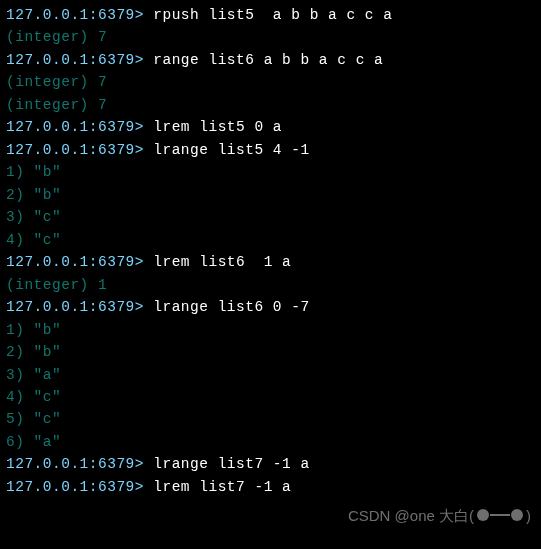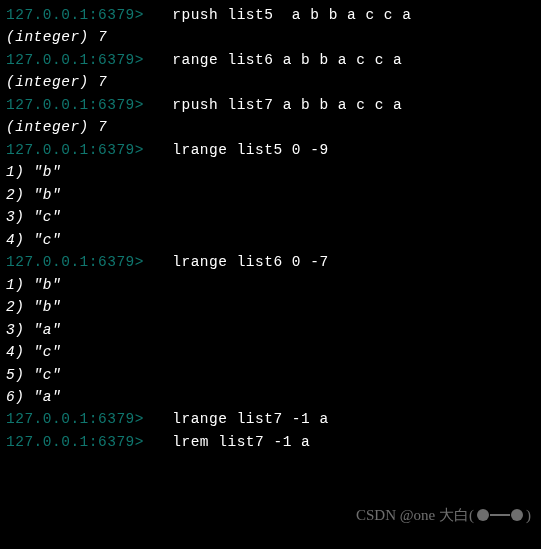--- a/index.html
+++ b/index.html
@@ -17,36 +17,34 @@
       width: 541px;
       height: 549px;
       position: relative;
       overflow: hidden;
     }
     .line {
       white-space: pre;
       letter-spacing: 0.5px;
     }
     .prompt {
-      color: #0f766e;
+      color: #7dd3fc;
     }
     .cmd {
       color: #fff;
-      margin-left: 19px;
     }
     .output {
-      color: #ffffff;
-      font-style: italic;
+      color: #0f766e;
     }
     .watermark {
       position: absolute;
       bottom: 22px;
       right: 10px;
       color: rgba(200, 200, 200, 0.55);
-      font-family: Liberation Serif, serif;
+      font-family: Liberation Sans, sans-serif;
       font-size: 15px;
       display: flex;
       align-items: center;
       gap: 3px;
     }
     .watermark .slider {
       display: inline-flex;
       align-items: center;
       gap: 1px;
     }
@@ -63,27 +61,29 @@
     }
   </style>
 </head>
 <body>
 
 <div id="terminal">
     <div class="line"><span class="prompt">127.0.0.1:6379&gt; </span><span class="cmd">rpush list5  a b b a c c a</span></div>
     <div class="line"><span class="output">(integer) 7</span></div>
     <div class="line"><span class="prompt">127.0.0.1:6379&gt; </span><span class="cmd">range list6 a b b a c c a</span></div>
     <div class="line"><span class="output">(integer) 7</span></div>
-    <div class="line"><span class="prompt">127.0.0.1:6379&gt; </span><span class="cmd">rpush list7 a b b a c c a</span></div>
     <div class="line"><span class="output">(integer) 7</span></div>
-    <div class="line"><span class="prompt">127.0.0.1:6379&gt; </span><span class="cmd">lrange list5 0 -9</span></div>
+    <div class="line"><span class="prompt">127.0.0.1:6379&gt; </span><span class="cmd">lrem list5 0 a</span></div>
+    <div class="line"><span class="prompt">127.0.0.1:6379&gt; </span><span class="cmd">lrange list5 4 -1</span></div>
     <div class="line"><span class="output">1) "b"</span></div>
     <div class="line"><span class="output">2) "b"</span></div>
     <div class="line"><span class="output">3) "c"</span></div>
     <div class="line"><span class="output">4) "c"</span></div>
+    <div class="line"><span class="prompt">127.0.0.1:6379&gt; </span><span class="cmd">lrem list6  1 a</span></div>
+    <div class="line"><span class="output">(integer) 1</span></div>
     <div class="line"><span class="prompt">127.0.0.1:6379&gt; </span><span class="cmd">lrange list6 0 -7</span></div>
     <div class="line"><span class="output">1) "b"</span></div>
     <div class="line"><span class="output">2) "b"</span></div>
     <div class="line"><span class="output">3) "a"</span></div>
     <div class="line"><span class="output">4) "c"</span></div>
     <div class="line"><span class="output">5) "c"</span></div>
     <div class="line"><span class="output">6) "a"</span></div>
     <div class="line"><span class="prompt">127.0.0.1:6379&gt; </span><span class="cmd">lrange list7 -1 a</span></div>
     <div class="line"><span class="prompt">127.0.0.1:6379&gt; </span><span class="cmd">lrem list7 -1 a</span></div>
   </div>

